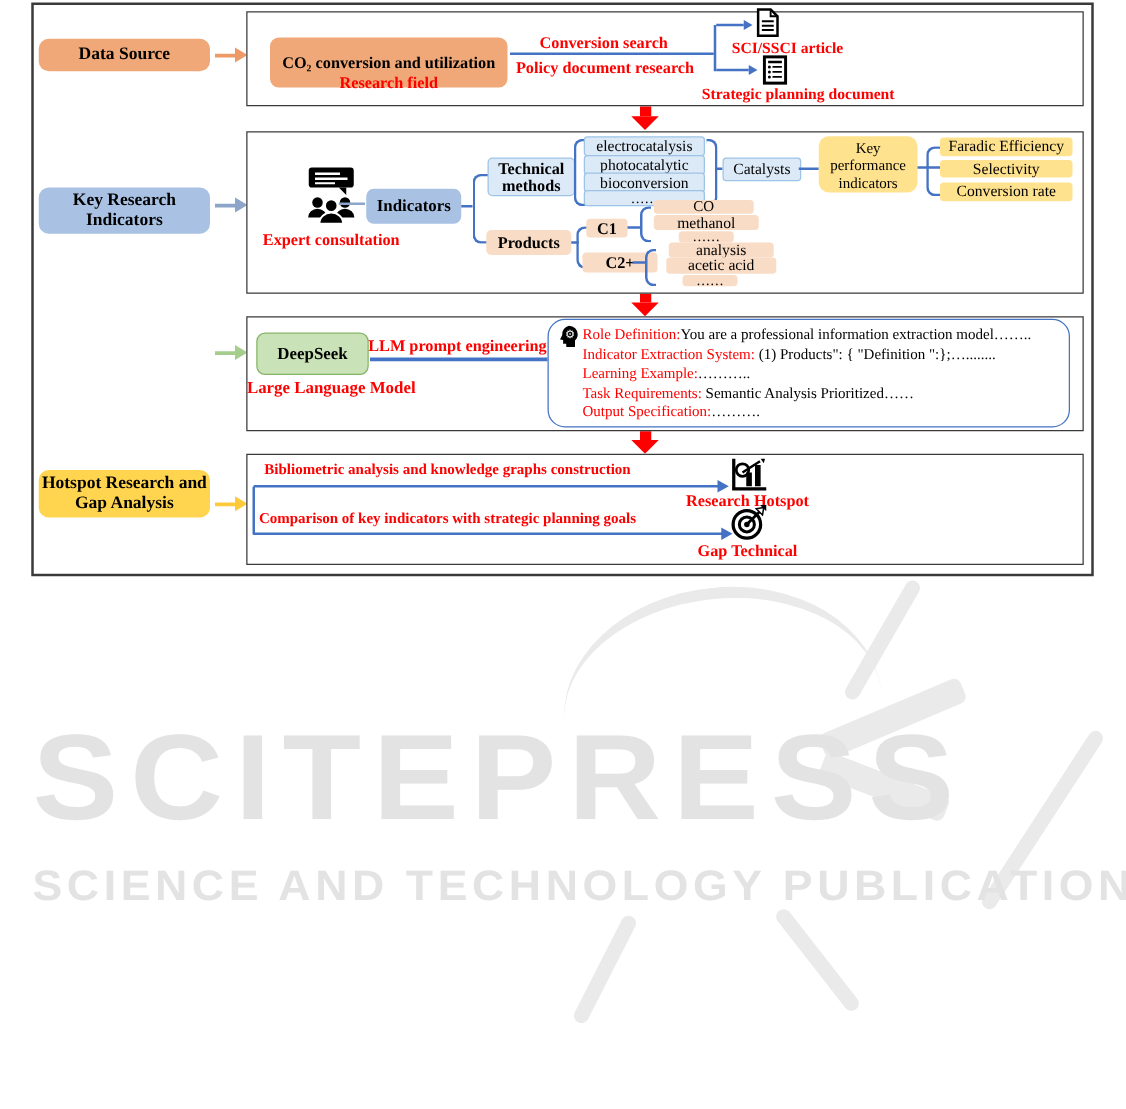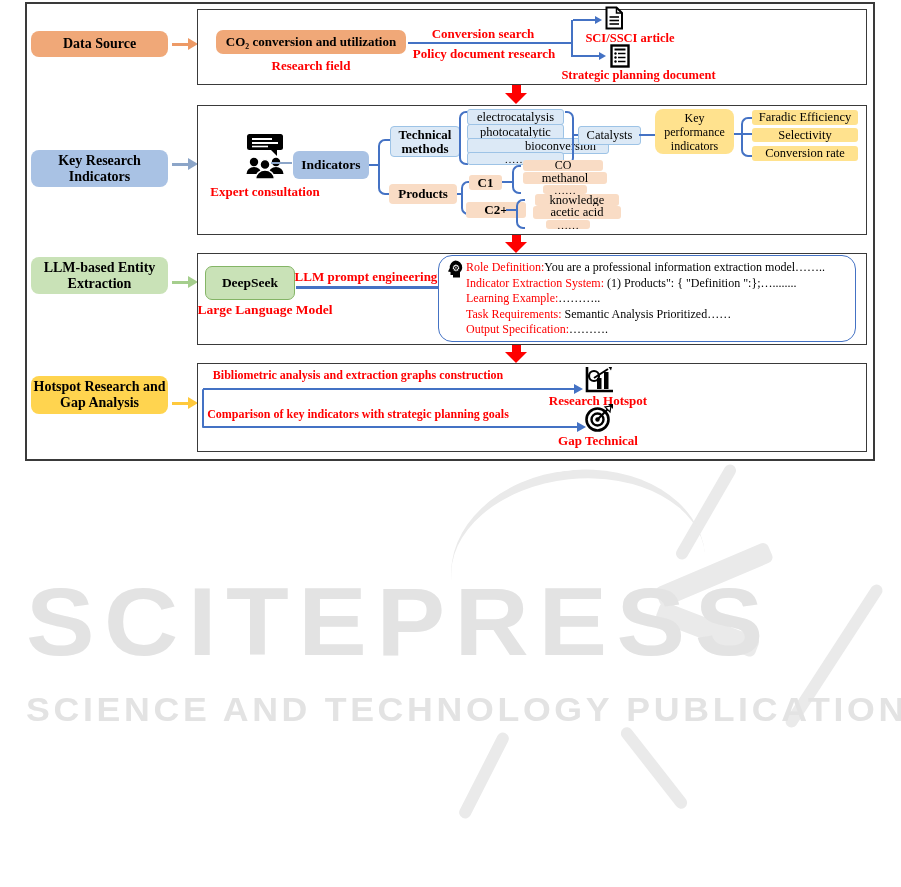--- a/index.html
+++ b/index.html
@@ -56,21 +56,20 @@
   <div class="abs wm-shape" style="left:828px;top:572px;width:12px;height:168px;transform:rotate(33deg);"></div>
   <div class="abs wm-shape" style="left:478px;top:728px;width:12px;height:95px;transform:rotate(27deg);"></div>
   <div class="abs wm-shape" style="left:648px;top:718px;width:12px;height:100px;transform:rotate(-38deg);"></div>
   <div class="abs wm" style="left:26px;top:566px;font-size:97px;letter-spacing:9px;transform:scaleX(1.06);transform-origin:left center;">SCITEPRESS</div>
   <div class="abs wm" style="left:26px;top:690px;font-size:34px;letter-spacing:3.5px;transform:scaleX(1.05);transform-origin:left center;">SCIENCE AND TECHNOLOGY PUBLICATIONS</div>
 
   <div class="abs" id="outer"></div>
 
   <div class="abs stage" style="top:31px;height:26px;background:#f0a878;">Data Source</div>
   <div class="abs stage" style="top:150px;height:37px;background:#a9c2e4;">Key Research Indicators</div>
-  <div class="abs stage" style="top:257px;height:37px;background:#c9e2b7;">LLM-based Entity Extraction</div>
   <div class="abs stage" style="top:376px;height:38px;background:#ffd44f;">Hotspot Research and Gap Analysis</div>
 
   <div class="abs sarrow" style="left:172px;top:38px;">
     <div class="bar" style="background:#ed9a66;"></div>
       <div class="tip" style="border-left-color:#ed9a66;"></div>
     </div>
   <div class="abs sarrow" style="left:172px;top:158px;">
     <div class="bar" style="background:#8ca5c8;"></div>
       <div class="tip" style="border-left-color:#8ca5c8;"></div>
     </div>
@@ -90,21 +89,21 @@
   <div class="abs varrow" style="left:505px;top:234px;">
     <div class="stem"></div>
       <div class="head"></div>
     </div>
   <div class="abs varrow" style="left:505px;top:344px;">
     <div class="stem"></div>
       <div class="head"></div>
     </div>
 
   <div class="abs panel" style="top:9px;height:74px;"></div>
-  <div class="abs node" style="left:216px;top:30px;width:190px;height:24px;background:#f0a878;">CO₂ conversion and utilization</div>
+  <div class="abs node" style="left:216px;top:30px;width:190px;height:40px;background:#f0a878;">CO₂ conversion and utilization</div>
   <div class="abs red center" style="left:245px;top:58px;width:132px;font-size:13px;">Research field</div>
   <div class="abs hline" style="left:408px;top:42px;width:163px;"></div>
   <div class="abs red center" style="left:408px;top:26px;width:150px;font-size:13px;">Conversion search</div>
   <div class="abs red center" style="left:400px;top:46px;width:168px;font-size:13px;">Policy document research</div>
   <div class="abs vline" style="left:571px;top:20px;height:37px;"></div>
   <div class="abs hline" style="left:573px;top:19px;width:22px;"></div>
   <div class="abs ah-right" style="left:595px;top:15.5px;"></div>
   <div class="abs hline" style="left:573px;top:55px;width:26px;"></div>
   <div class="abs ah-right" style="left:599px;top:51.5px;"></div>
   <div class="abs" style="left:604px;top:6px;">
@@ -148,21 +147,21 @@
   <div class="abs grayline" style="left:271px;top:162px;width:21px;"></div>
   <div class="abs node" style="left:293px;top:151px;width:76px;height:28px;background:#a9c2e4;font-size:13.5px;border-radius:6px;">Indicators</div>
   <div class="abs hline" style="left:369px;top:164px;width:9px;"></div>
   <div class="abs brk-open" style="left:378px;top:139px;width:12px;height:52px;"></div>
   <div class="abs small-box" style="left:390px;top:126px;width:68px;height:29px;font-weight:bold;font-size:13px;white-space:normal;line-height:14px;text-align:center;border-radius:4px;">Technical methods</div>
   <div class="abs small-box peach" style="left:389px;top:184px;width:68px;height:20px;font-weight:bold;font-size:13px;border-radius:4px;">Products</div>
 
   <div class="abs brk-open" style="left:459px;top:111px;width:7px;height:50px;"></div>
   <div class="abs small-box" style="left:467px;top:109px;width:95px;height:14px;">electrocatalysis</div>
   <div class="abs small-box" style="left:467px;top:124px;width:95px;height:14px;">photocatalytic</div>
-  <div class="abs small-box" style="left:467px;top:138px;width:95px;height:14px;padding-left:45px;">bioconversion</div>
+  <div class="abs small-box" style="left:467px;top:138px;width:95px;height:14px;">bioconversion</div>
   <div class="abs small-box" style="left:467px;top:152px;width:95px;height:11px;font-size:11px;">……</div>
   <div class="abs brk-close" style="left:565px;top:111px;width:7px;height:50px;"></div>
   <div class="abs hline" style="left:572px;top:134px;width:6px;"></div>
   <div class="abs small-box" style="left:578px;top:126px;width:61px;height:17px;">Catalysts</div>
   <div class="abs hline" style="left:639px;top:134px;width:16px;"></div>
   <div class="abs node" style="left:655px;top:109px;width:79px;height:45px;background:#ffe28e;font-weight:normal;font-size:12px;line-height:14px;border-radius:8px;">Key performance indicators</div>
   <div class="abs hline" style="left:734px;top:133px;width:18px;"></div>
   <div class="abs brk-open" style="left:741px;top:117px;width:9px;height:36px;"></div>
   <div class="abs small-box gold-item" style="left:752px;top:110px;width:106px;height:15px;">Faradic Efficiency</div>
   <div class="abs small-box gold-item" style="left:752px;top:128px;width:106px;height:14px;">Selectivity</div>
@@ -172,21 +171,21 @@
   <div class="abs brk-open" style="left:461px;top:181px;width:8px;height:30px;"></div>
   <div class="abs small-box peach" style="left:469px;top:175px;width:33px;height:15px;font-weight:bold;font-size:13px;text-align:right;">C1</div>
   <div class="abs hline" style="left:502px;top:181px;width:10px;"></div>
   <div class="abs brk-open" style="left:512px;top:165px;width:7px;height:25px;"></div>
   <div class="abs small-box peach" style="left:523px;top:160px;width:80px;height:11px;font-size:12px;">CO</div>
   <div class="abs small-box peach" style="left:523px;top:172px;width:84px;height:12px;">methanol</div>
   <div class="abs small-box peach" style="left:543px;top:185px;width:44px;height:9px;font-size:11px;">……</div>
   <div class="abs small-box peach" style="left:466px;top:202px;width:60px;height:16px;font-weight:bold;font-size:13px;">C2+</div>
   <div class="abs hline" style="left:506px;top:209px;width:10px;"></div>
   <div class="abs brk-open" style="left:516px;top:199px;width:7px;height:26px;"></div>
-  <div class="abs small-box peach" style="left:535px;top:194px;width:84px;height:12px;">knowledge</div>
+  <div class="abs small-box peach" style="left:535px;top:194px;width:84px;height:12px;">analysis</div>
   <div class="abs small-box peach" style="left:533px;top:206px;width:88px;height:13px;">acetic acid</div>
   <div class="abs small-box peach" style="left:546px;top:220px;width:44px;height:9px;font-size:11px;">……</div>
 
   <div class="abs panel" style="top:253px;height:90px;"></div>
   <div class="abs node" style="left:205px;top:266px;width:88px;height:32px;background:#c9e2b7;border:1.5px solid #84b566;font-size:13.5px;">DeepSeek</div>
   <div class="abs red center" style="left:180px;top:302px;width:170px;font-size:13.5px;">Large Language Model</div>
   <div class="abs red center" style="left:294px;top:269px;width:144px;font-size:13px;">LLM prompt engineering</div>
   <div class="abs hline" style="left:296px;top:286px;width:142px;height:2.5px;"></div>
   <div class="abs" id="prompt-box" style="left:438px;top:255px;width:416px;height:85px;"></div>
   <div class="abs" style="left:447px;top:260px;">
@@ -196,21 +195,21 @@
     </svg></div>
   <div class="abs" style="left:466px;top:260px;width:382px;">
     <div class="pline"><span class="pkey">Role Definition:</span><span>You are a professional information extraction model……..</span></div>
     <div class="pline"><span class="pkey">Indicator Extraction System:</span><span> (1) Products": { "Definition ":};…........</span></div>
     <div class="pline"><span class="pkey">Learning Example:</span><span>………..</span></div>
     <div class="pline"><span class="pkey">Task Requirements:</span><span> Semantic Analysis Prioritized……</span></div>
     <div class="pline"><span class="pkey">Output Specification:</span><span>……….</span></div>
   </div>
 
   <div class="abs panel" style="top:363px;height:87px;"></div>
-  <div class="abs red center" style="left:202px;top:368px;width:312px;font-size:12px;">Bibliometric analysis and extraction graphs construction</div>
+  <div class="abs red center" style="left:202px;top:368px;width:312px;font-size:12px;">Bibliometric analysis and knowledge graphs construction</div>
   <div class="abs vline" style="left:202px;top:389px;height:39px;border-radius:2px;"></div>
   <div class="abs hline" style="left:203px;top:388px;width:372px;"></div>
   <div class="abs ah-right-big" style="left:574px;top:383.5px;"></div>
   <div class="abs red center" style="left:202px;top:407px;width:312px;font-size:12px;">Comparison of key indicators with strategic planning goals</div>
   <div class="abs hline" style="left:203px;top:426px;width:375px;"></div>
   <div class="abs ah-right-big" style="left:577px;top:421.5px;"></div>
   <div class="abs" style="left:585px;top:365px;">
     <svg width="30" height="28" viewBox="0 0 30 28">
       <path d="M2 2 v24 h26" fill="none" stroke="#000" stroke-width="2.6"></path>
       <rect x="12" y="13" width="4.5" height="11" fill="#000"></rect>

